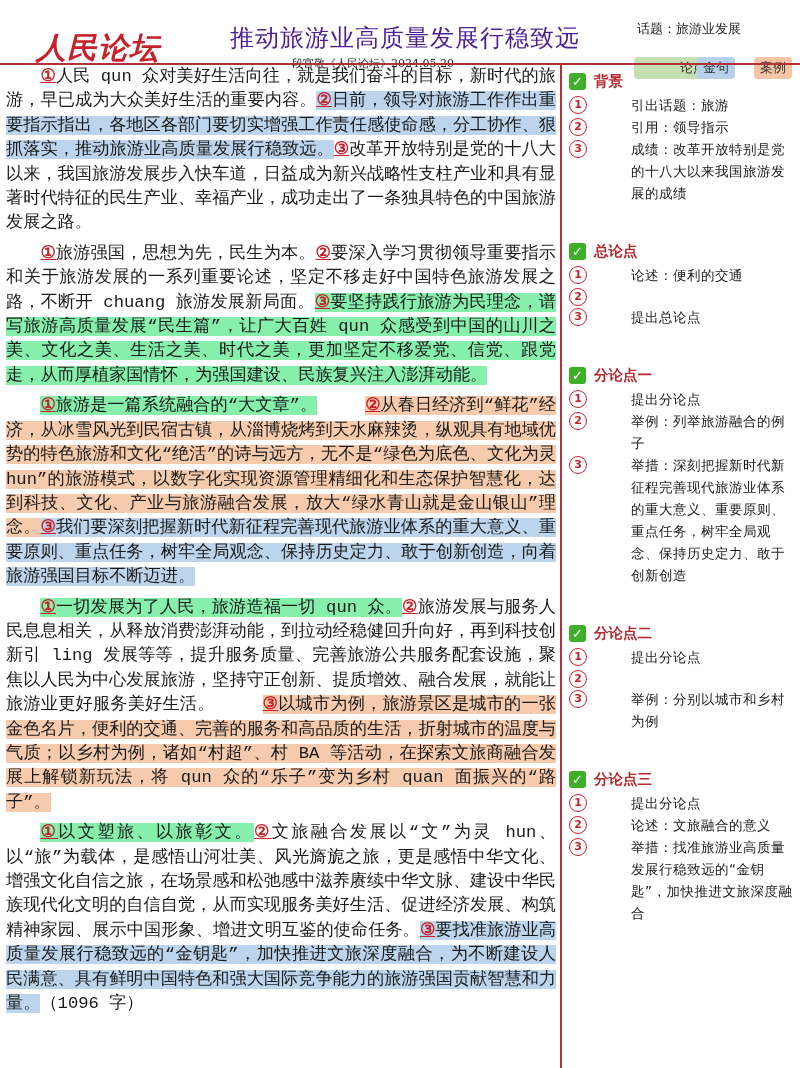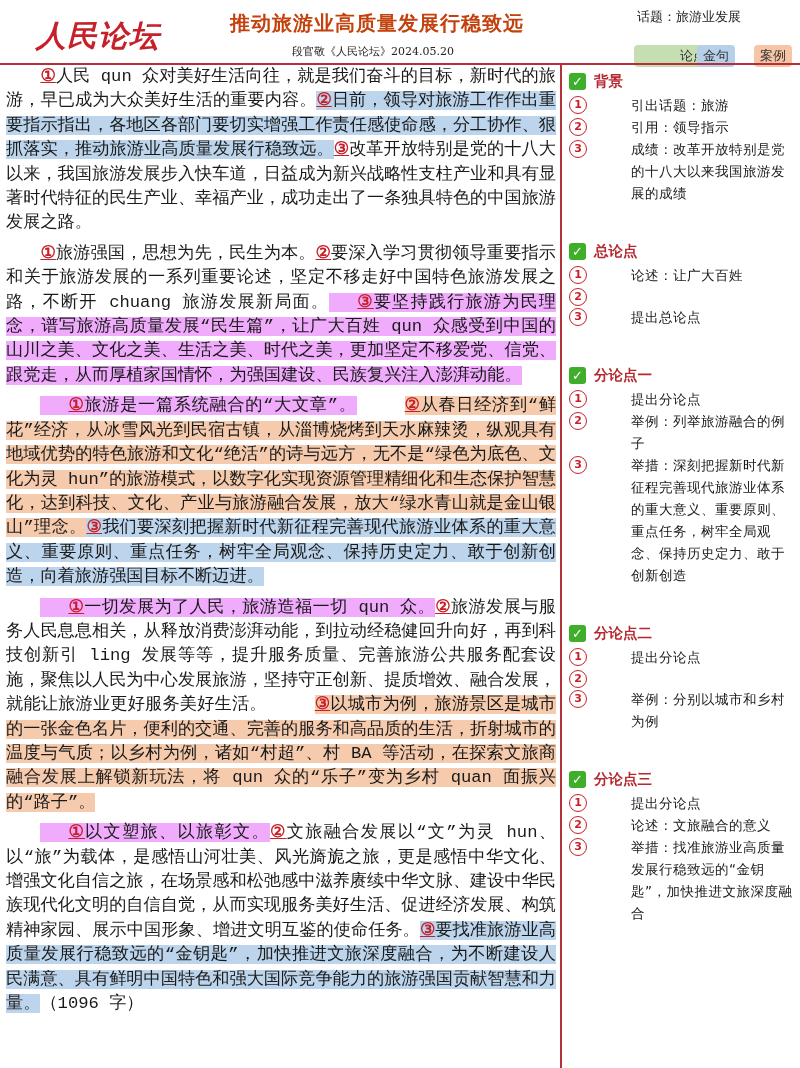--- a/index.html
+++ b/index.html
@@ -1,35 +1,35 @@
 <!DOCTYPE html>
 <html><head>
 <meta charset="utf-8">
 <style>
   * { box-sizing: border-box; margin: 0; padding: 0; }
   html, body { width: 800px; height: 1068px; background: #ffffff; overflow: hidden; }
   body { font-family: "DejaVu Serif", "Liberation Serif", serif; color: #1a1a1a; position: relative; }
 
-  .header { position: absolute; left: 0; top: 4px; width: 800px; height: 48px; border-radius: 9px; }
+  .header { position: absolute; left: 0; top: 16px; width: 800px; height: 48px; border-radius: 9px; }
   .logo { position: absolute; left: 36px; top: 12px; font-size: 30px; color: #c8202a; font-weight: bold; font-style: italic; letter-spacing: 1px; font-family: "DejaVu Serif", serif; }
-  .title { position: absolute; left: 230px; top: 6px; font-size: 20px; font-weight: bold; color: #c2410c; letter-spacing: 1px; }
+  .title { position: absolute; left: 230px; top: 6px; font-size: 24px; font-weight: normal; color: #4c1d95; letter-spacing: 1px; }
   .byline { position: absolute; left: 292px; top: 40px; font-size: 11px; color: #222; }
   .topic { position: absolute; left: 637px; top: 4px; font-size: 13px; color: #222; }
   .legend { position: absolute; top: 41px; height: 22px; padding: 0 6px; font-size: 13px; line-height: 22px; border-radius: 4px; color: #333; }
   .legend.green { left: 634px; background: #c5dfb2; padding-left: 46px; }
   .legend.blue { left: 697px; background: #b6d0e9; }
   .legend.orange { left: 754px; background: #f5c5a6; }
 
   .rule { position: absolute; left: 0; top: 63px; width: 800px; height: 2px; background: #b5313a; }
   .vrule { position: absolute; left: 560px; top: 63px; width: 2px; height: 1005px; background: #b5313a; }
 
   .main { position: absolute; left: 6px; top: 65px; width: 550px; font-size: 17.2px; line-height: 24.4px; text-align: justify; font-family: Liberation Mono, monospace; }
   .para { text-indent: 2em; margin-bottom: 0; }
   .num { color: #c8202a; text-decoration: underline; font-weight: bold; }
-  .hl-green { background: #f0abfc; padding-left: 28px; }
+  .hl-green { background: #86efac; }
   .hl-blue { background: #bcd5ec; }
   .hl-orange { background: #f6cbad; margin-left: 48px; }
   .gap { height: 6px; }
 
   .side { position: absolute; left: 569px; top: 68px; width: 226px; font-family: "DejaVu Sans", "Liberation Sans", sans-serif; font-size: 13.5px; line-height: 22px; }
   .sec { margin-bottom: 20px; }
   .sec-head { display: flex; align-items: center; height: 26px; }
   .check { width: 17px; height: 17px; background: #3fae2a; border-radius: 3px; color: #fff; font-size: 13px; line-height: 17px; text-align: center; margin-right: 8px; font-weight: bold; }
   .sec-title { color: #b52a30; font-size: 14.5px; font-weight: bold; }
   .item { display: flex; }
@@ -99,21 +99,21 @@
       </div>
   </div>
 
   <div class="sec" style="margin-bottom:34px;">
     <div class="sec-head">
         <span class="check">✓</span>
         <span class="sec-title">总论点</span>
       </div>
     <div class="item">
         <span class="item-num">1</span>
-        <span class="item-text">论述：让广大百姓</span>
+        <span class="item-text">论述：便利的交通</span>
       </div>
     <div class="item">
         <span class="item-num">2</span>
       </div>
     <div class="item">
         <span class="item-num">3</span>
         <span class="item-text">提出总论点</span>
       </div>
   </div>
 

